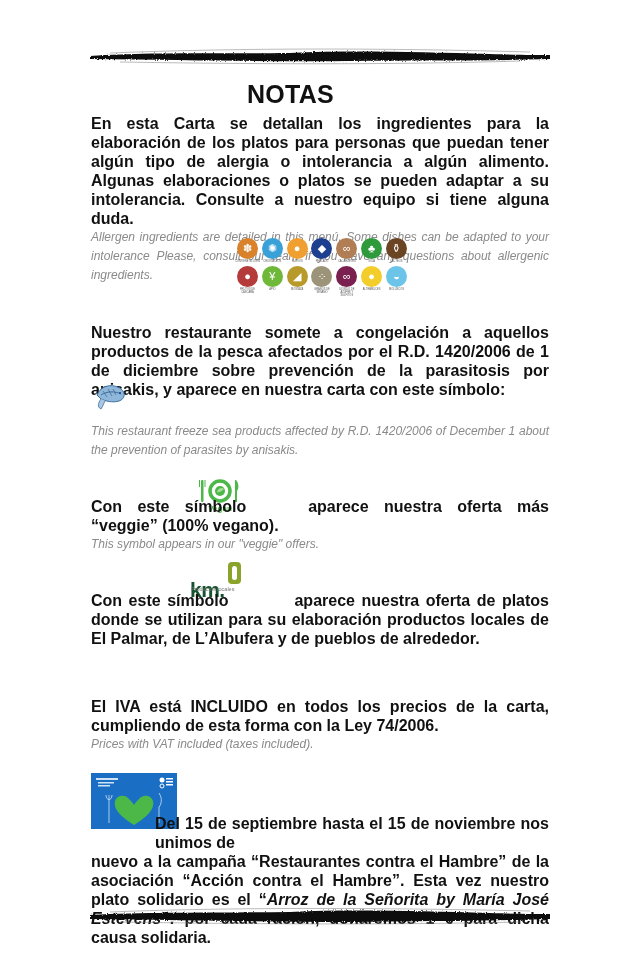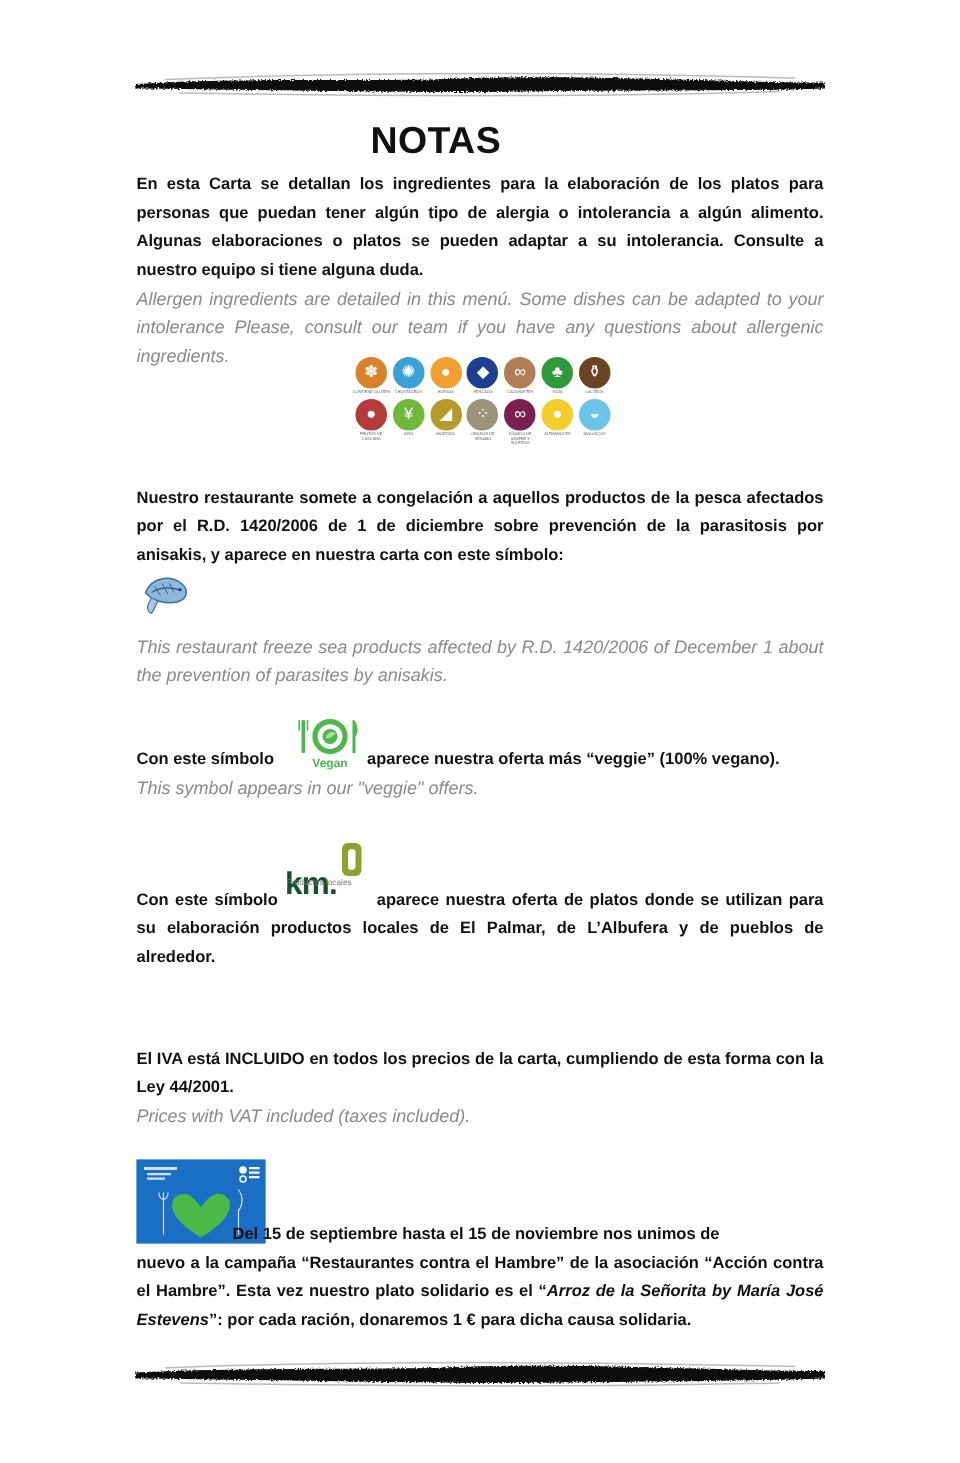--- a/index.html
+++ b/index.html
@@ -3,21 +3,21 @@
 <meta charset="utf-8">
 <style>
   html, body { margin: 0; padding: 0; background: #ffffff; }
   body { width: 640px; height: 975px; position: relative; overflow: hidden;
          font-family: "Liberation Sans", "DejaVu Sans", sans-serif; color: #111; }
   .brush { position: absolute; left: 90px; width: 460px; height: 22px; }
   .brush svg { display: block; width: 100%; height: 100%; }
   .title { position: absolute; top: 80px; left: 0; width: 581px; text-align: center;
            font-size: 25px; font-weight: bold; letter-spacing: 0.3px; }
   .block { position: absolute; left: 91px; width: 458px; }
-  .es { font-weight: bold; font-size: 11px; line-height: 19px; text-align: justify;
+  .es { font-weight: bold; font-size: 16px; line-height: 19px; text-align: justify;
         text-align-last: left; }
   .en { font-style: italic; font-size: 12px; line-height: 19px; color: #8a8a8a;
         text-align: justify; text-align-last: left; }
   .allergens { position: absolute; left: 236px; top: 238px; width: 172px; }
   .arow { display: flex; justify-content: space-between; }
   .arow + .arow { margin-top: 3px; }
   .acell { width: 23px; display: flex; flex-direction: column; align-items: center; }
   .acirc { width: 21px; height: 21px; border-radius: 50%; display: flex;
            align-items: center; justify-content: center; color: #fff; font-size: 11px; line-height: 1; }
   .alabel { font-size: 2.6px; line-height: 3px; color: #555; text-align: center;
@@ -162,21 +162,21 @@
   <span class="sub">Productos locales</span>
 </div>
 <div class="block" style="top:591px;">
   <div class="es">
     <span>Con este símbolo</span><span style="display:inline-block;width:66px;"></span><span>aparece nuestra oferta de platos donde se utilizan para</span>
     <span>su elaboración productos locales de El Palmar, de L’Albufera y de pueblos de alrededor.</span>
   </div>
 </div>
 
 <div class="block" style="top:697px;">
-  <div class="es">El IVA está INCLUIDO en todos los precios de la carta, cumpliendo de esta forma con la Ley 44/2001.</div>
+  <div class="es">El IVA está INCLUIDO en todos los precios de la carta, cumpliendo de esta forma con la Ley 74/2006.</div>
   <div class="en">Prices with VAT included (taxes included).</div>
 </div>
 
 <div class="hambre">
   <svg viewBox="0 0 86 56" width="86" height="56">
     <rect width="86" height="56" fill="#1a6fc4"></rect>
     <rect x="5" y="5" width="22" height="2" fill="#cfe3f7"></rect>
       <rect x="7" y="9" width="16" height="1.5" fill="#cfe3f7"></rect>
       <rect x="7" y="12" width="12" height="1.5" fill="#cfe3f7"></rect>
     <circle cx="71" cy="7" r="2.5" fill="#fff"></circle>

